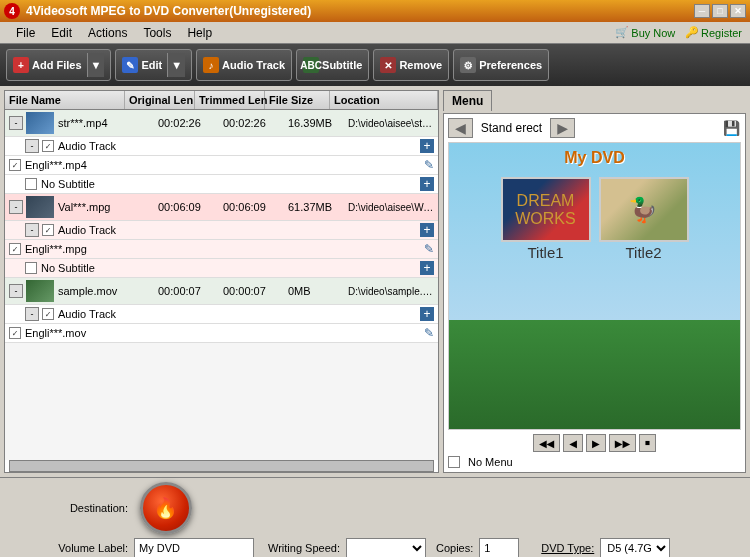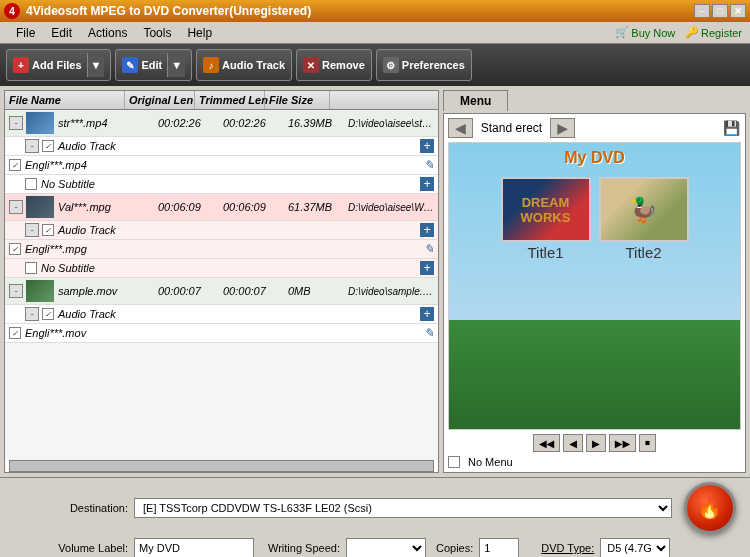--- a/index.html
+++ b/index.html
@@ -115,21 +115,20 @@
     
     
     .file-list-panel {
       width: 435px;
       border: 1px solid #808080;
       background: white;
       display: flex;
       flex-direction: column;
       margin: 4px;
       margin-right: 0;
-      font-style: italic;
     }
     .file-list-header {
       display: flex;
       background: linear-gradient(to bottom, #e8e8e8, #d0d0d0);
       border-bottom: 1px solid #808080;
       font-size: 11px;
       font-weight: bold;
     }
     .file-list-header-cell {
       padding: 3px 4px;
@@ -218,21 +217,21 @@
       flex: 1;
       display: flex;
       flex-direction: column;
       padding: 4px;
     }
     .tab-bar {
       display: flex;
       margin-bottom: 2px;
     }
     .tab {
-      padding: 3px 16px;
+      padding: 3px 8px;
       border: 1px solid #808080;
       border-bottom: none;
       background: #d4d0c8;
       cursor: pointer;
       font-size: 12px;
       font-weight: bold;
     }
     .tab-active {
       background: white;
       border-bottom: 1px solid white;
@@ -447,37 +446,42 @@
   <button class="toolbar-btn">
     <span class="toolbar-btn-icon btn-blue">✎</span>
     <span>Edit</span>
     <span class="dropdown-arrow">▼</span>
   </button>
   <button class="toolbar-btn">
     <span class="toolbar-btn-icon btn-orange">♪</span>
     <span>Audio Track</span>
   </button>
   <button class="toolbar-btn">
+    <span class="toolbar-btn-icon btn-green">ABC</span>
+    <span>Subtitle</span>
+  </button>
+  <button class="toolbar-btn">
     <span class="toolbar-btn-icon btn-darkred">✕</span>
     <span>Remove</span>
   </button>
   <button class="toolbar-btn">
     <span class="toolbar-btn-icon btn-gray">⚙</span>
     <span>Preferences</span>
   </button>
 </div>
 
 <div class="main-content">
 
   <div class="file-list-panel">
     <div class="file-list-header">
       <div class="file-list-header-cell col-filename">File Name</div>
       <div class="file-list-header-cell col-original">Original Len</div>
       <div class="file-list-header-cell col-trimmed">Trimmed Len</div>
       <div class="file-list-header-cell col-size">File Size</div>
+      <div class="file-list-header-cell col-location">Location</div>
     </div>
     <div class="file-list-body">
 
       <div class="file-row file-row-normal">
         <div class="row-toggle">-</div>
         <div class="file-thumb thumb-blue"></div>
         <div class="row-cell cell-filename">str***.mp4</div>
         <div class="row-cell cell-original">00:02:26</div>
         <div class="row-cell cell-trimmed">00:02:26</div>
         <div class="row-cell cell-size">16.39MB</div>
@@ -567,21 +571,21 @@
       </div>
 
       <div class="dvd-preview">
         <div class="sky-area"></div>
         <div class="ground-area"></div>
         <div style="position:relative; z-index:2;">
           <div class="dvd-title-text">My DVD</div>
           <div class="dvd-thumbnails">
             <div class="dvd-thumb">
               <div class="dvd-thumb-img thumb1-bg">
-                <span style="color:#cc9933; font-size:13px; font-weight:bold;">DREAM<br>WORKS</span>
+                <span style="color:#cc9933; font-size:16px; font-weight:normal;">DREAM<br>WORKS</span>
               </div>
               <div class="dvd-thumb-label">Title1</div>
             </div>
             <div class="dvd-thumb">
               <div class="dvd-thumb-img thumb2-bg">
                 <span style="font-size:24px;">🦆</span>
               </div>
               <div class="dvd-thumb-label">Title2</div>
             </div>
           </div>
@@ -600,21 +604,20 @@
         <div class="checkbox-item"></div>
         <span>No Menu</span>
       </div>
     </div>
   </div>
 </div>
 
 <div class="bottom-panel">
   <div class="bottom-row">
     <span class="bottom-label">Destination:</span>
-    <select class="bottom-input" style="width:auto; flex:1;"><option>[E] TSSTcorp CDDVDW TS-L633F LE02 (Scsi)</option></select>
     <div class="burn-btn">
       <span class="burn-flame">🔥</span>
     </div>
   </div>
   <div class="bottom-row">
     <span class="bottom-label">Volume Label:</span>
     <input class="bottom-input" type="text" style="width: 120px; flex: 0 0 auto;" value="My DVD">
     <span style="margin-left:8px;text-align:center;">Writing Speed:</span>
     <select class="bottom-select" style="width:80px;"></select>
     <span style="margin-left:4px;">Copies:</span>

